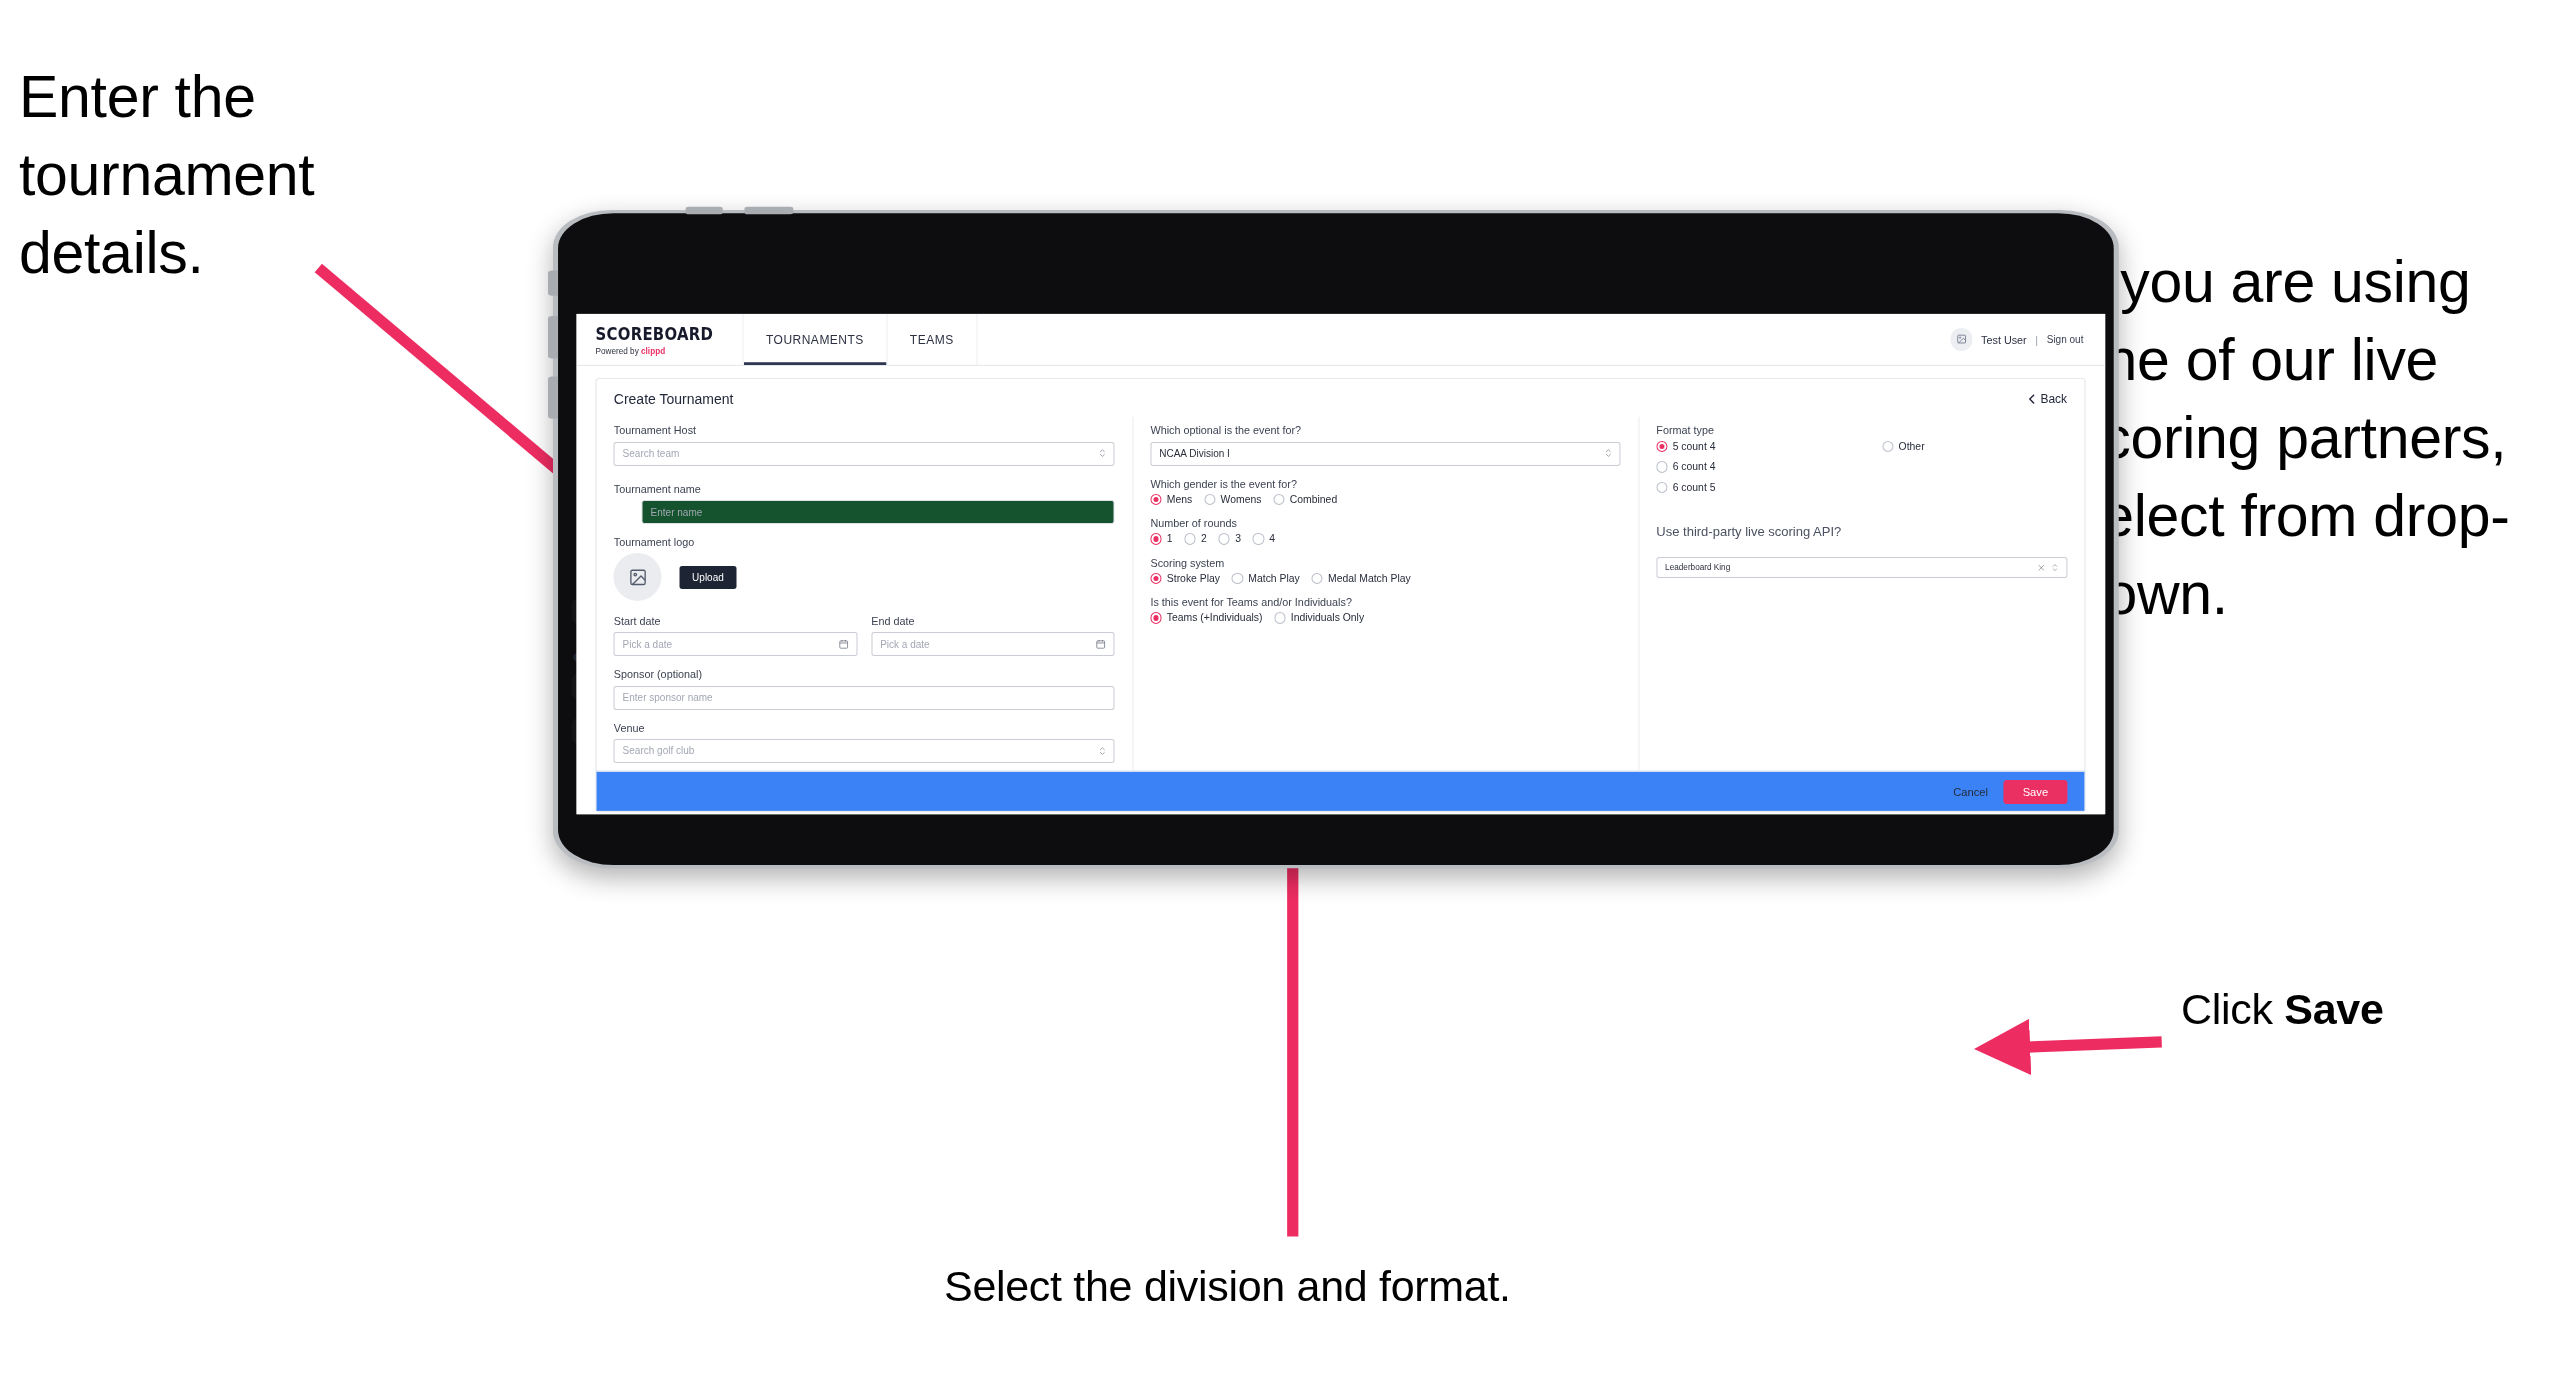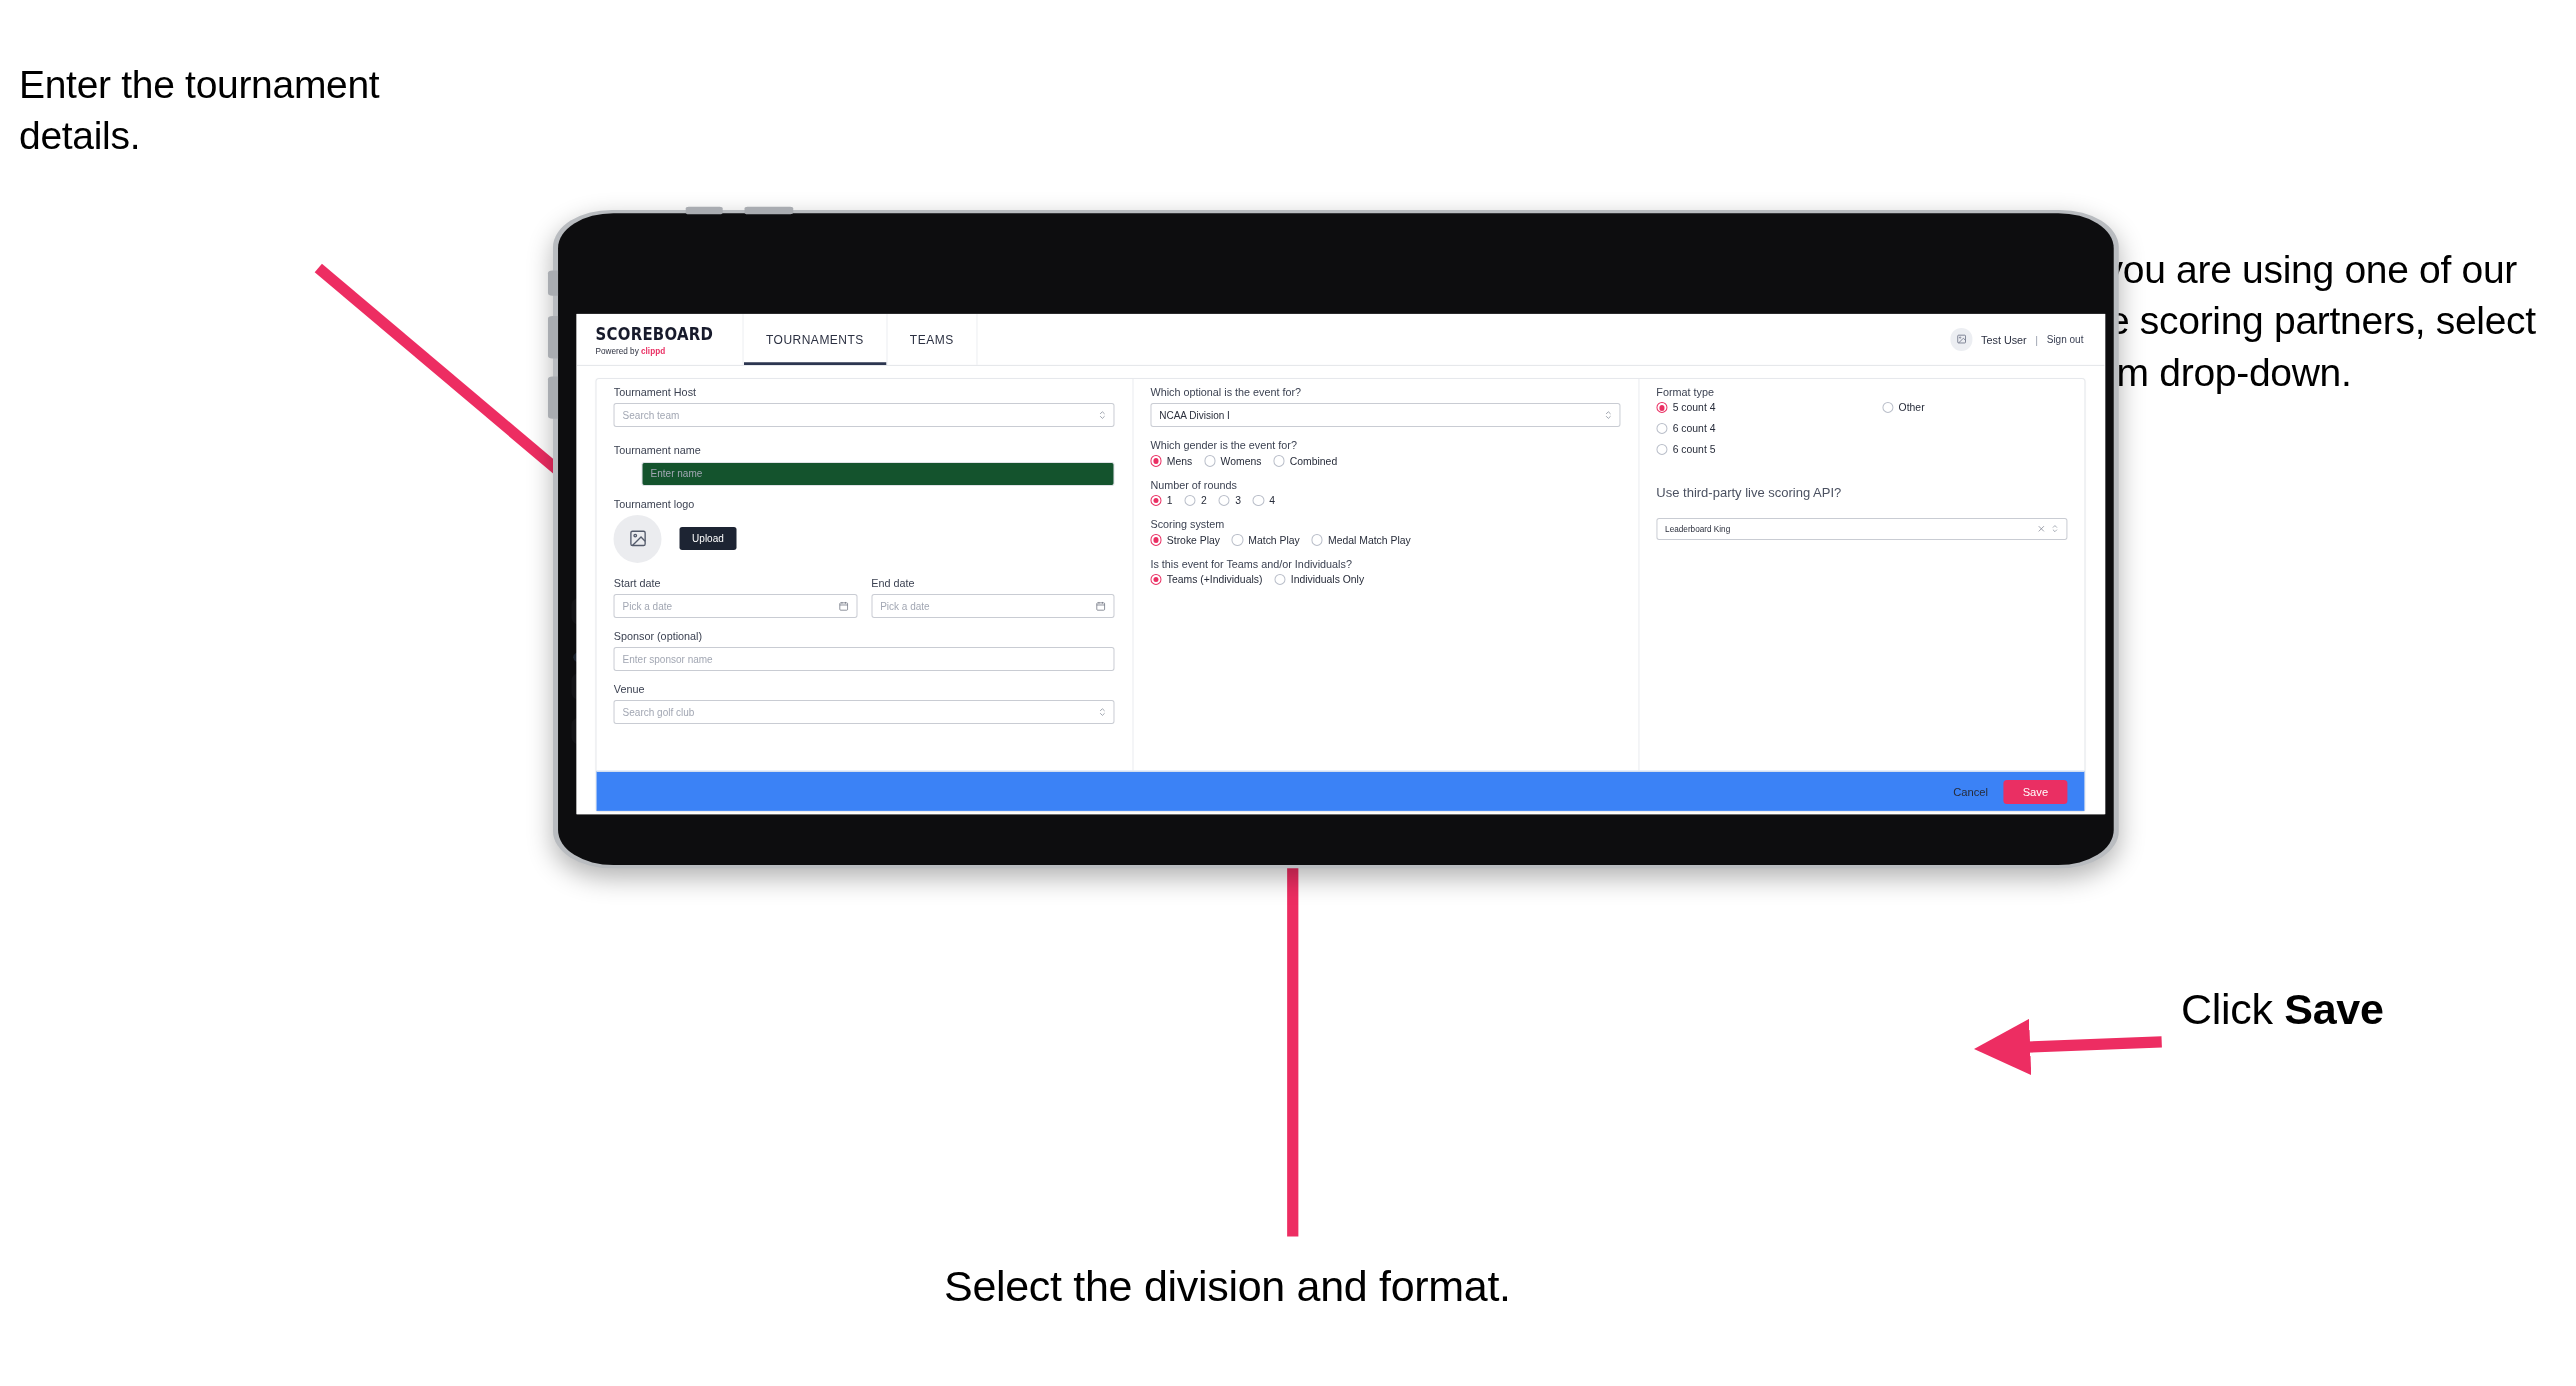--- a/index.html
+++ b/index.html
@@ -8,21 +8,21 @@
     background: #ffffff;
     font-family: "Liberation Sans", sans-serif;
     position: relative;
     overflow: hidden;
   }
 
   
   .annot {
     position: absolute;
     color: #000000;
-    font-size: 39px;
+    font-size: 59px;
     line-height: 1.32;
     font-family: "Liberation Sans", sans-serif;
     letter-spacing: -0.3px;
   }
   #annot-left   { left: 19px;  top: 59px;  width: 363px; }
   #annot-right  { left: 2072px; top: 244px; width: 484px; }
   #annot-save   { left: 2181px; top: 981px; width: 363px; font-size: 43px; white-space: nowrap; }
   #annot-bottom { left: 944px; top: 1258px; width: 951px; font-size: 43px; white-space: nowrap; }
   #annot-save b { font-weight: bold; }
 
@@ -374,20 +374,29 @@
             </div>
             <span>Test User</span>
             <span class="divider-bar">|</span>
             <span id="sign-out">Sign out</span>
           </div>
         </div>
 
         <div id="page">
           <div id="card">
 
+            <div id="card-head">
+              <div id="page-title">Create Tournament</div>
+              <div id="back-btn">
+                <svg width="7" height="10.4" viewBox="0 0 8 12" fill="none" stroke="#23283a" stroke-width="1.6">
+                    <path d="M6.5 1L1.5 6l5 5"></path>
+                  </svg>
+                <span>Back</span>
+              </div>
+            </div>
 
             <div id="card-cols">
 
               <div class="col" id="col-left">
                 <div class="field-label">Tournament Host</div>
                 <div class="input">
                   <span>Search team</span>
                   <span class="right-ic">
                     <svg width="7.8" height="10.4" viewBox="0 0 10 14" fill="none" stroke="#9aa0ab" stroke-width="1.3">
                         <path d="M2 5.5L5 2.5l3 3"></path>

